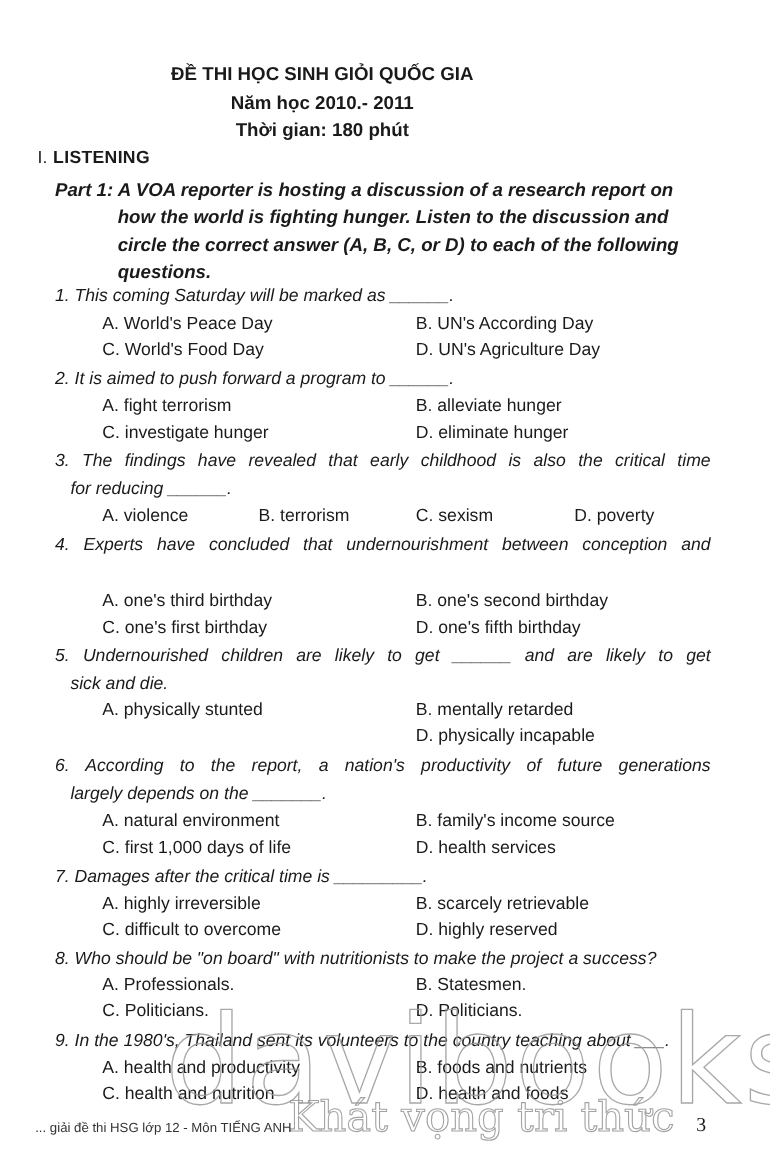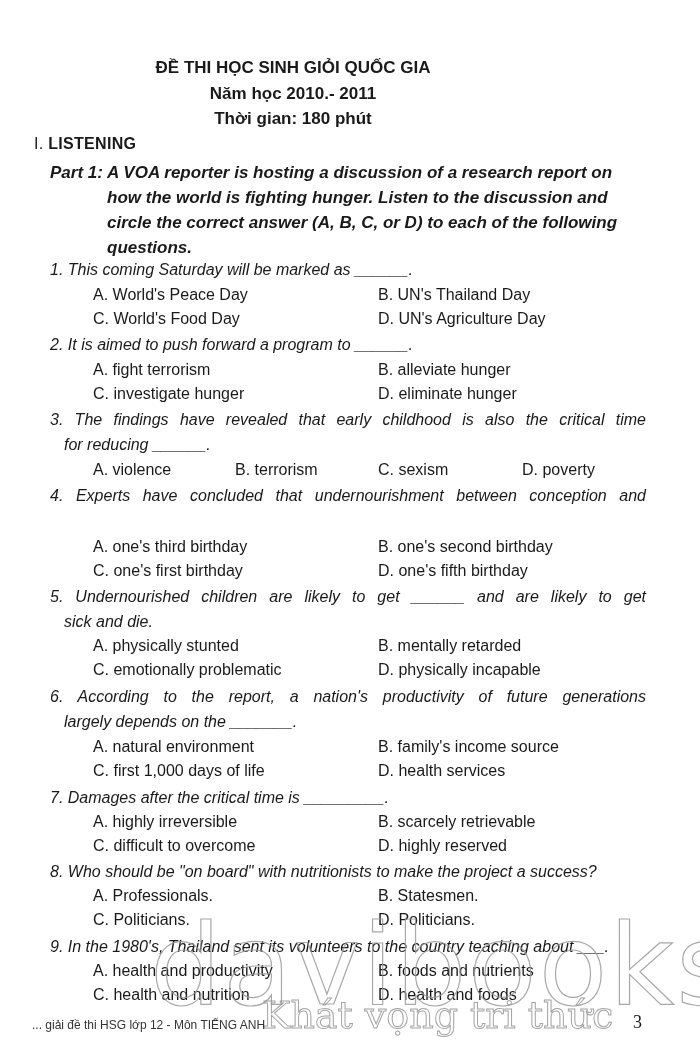--- a/index.html
+++ b/index.html
@@ -50,21 +50,21 @@
 
   <div class="part">
     <div class="p-line">Part 1: A VOA reporter is hosting a discussion of a research report on</div>
     <div class="p-line indent">how the world is fighting hunger. Listen to the discussion and</div>
     <div class="p-line indent">circle the correct answer (A, B, C, or D) to each of the following</div>
     <div class="p-line indent">questions.</div>
   </div>
 
   <div class="line q" style="top:261px">1. This coming Saturday will be marked as ______.</div>
   <div class="line opt" style="top:286px">A. World's Peace Day</div>
-  <div class="line optB" style="top:286px">B. UN's Thailand Day</div>
+  <div class="line optB" style="top:286px">B. UN's According Day</div>
   <div class="line opt" style="top:310px">C. World's Food Day</div>
   <div class="line optB" style="top:310px">D. UN's Agriculture Day</div>
 
   <div class="line q" style="top:336px">2. It is aimed to push forward a program to ______.</div>
   <div class="line opt" style="top:361px">A. fight terrorism</div>
   <div class="line optB" style="top:361px">B. alleviate hunger</div>
   <div class="line opt" style="top:385px">C. investigate hunger</div>
   <div class="line optB" style="top:385px">D. eliminate hunger</div>
 
   <div class="line q justify" style="top:411px">3. The findings have revealed that early childhood is also the critical time</div>
@@ -77,21 +77,20 @@
   <div class="line q justify" style="top:487px">4. Experts have concluded that undernourishment between conception and</div>
   <div class="line opt" style="top:538px">A. one's third birthday</div>
   <div class="line optB" style="top:538px">B. one's second birthday</div>
   <div class="line opt" style="top:562px">C. one's first birthday</div>
   <div class="line optB" style="top:562px">D. one's fifth birthday</div>
 
   <div class="line q justify" style="top:588px">5. Undernourished children are likely to get ______ and are likely to get</div>
   <div class="line q2" style="top:613px">sick and die.</div>
   <div class="line opt" style="top:637px">A. physically stunted</div>
   <div class="line optB" style="top:637px">B. mentally retarded</div>
-  <div class="line opt" style="top:661px">C. emotionally problematic</div>
   <div class="line optB" style="top:661px">D. physically incapable</div>
 
   <div class="line q justify" style="top:688px">6. According to the report, a nation's productivity of future generations</div>
   <div class="line q2" style="top:713px">largely depends on the _______.</div>
   <div class="line opt" style="top:738px">A. natural environment</div>
   <div class="line optB" style="top:738px">B. family's income source</div>
   <div class="line opt" style="top:762px">C. first 1,000 days of life</div>
   <div class="line optB" style="top:762px">D. health services</div>
 
   <div class="line q" style="top:789px">7. Damages after the critical time is _________.</div>

